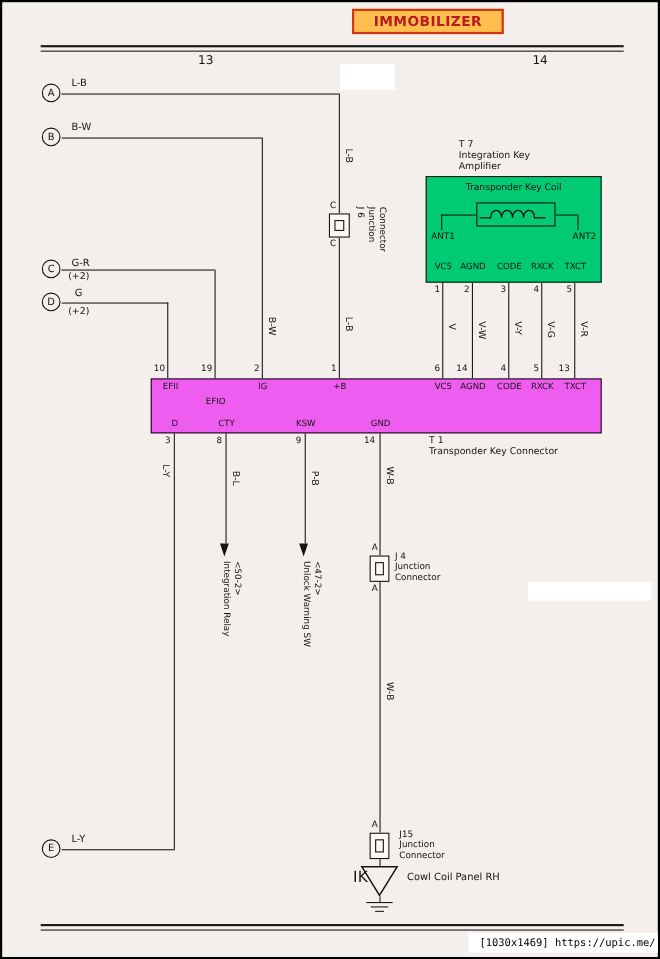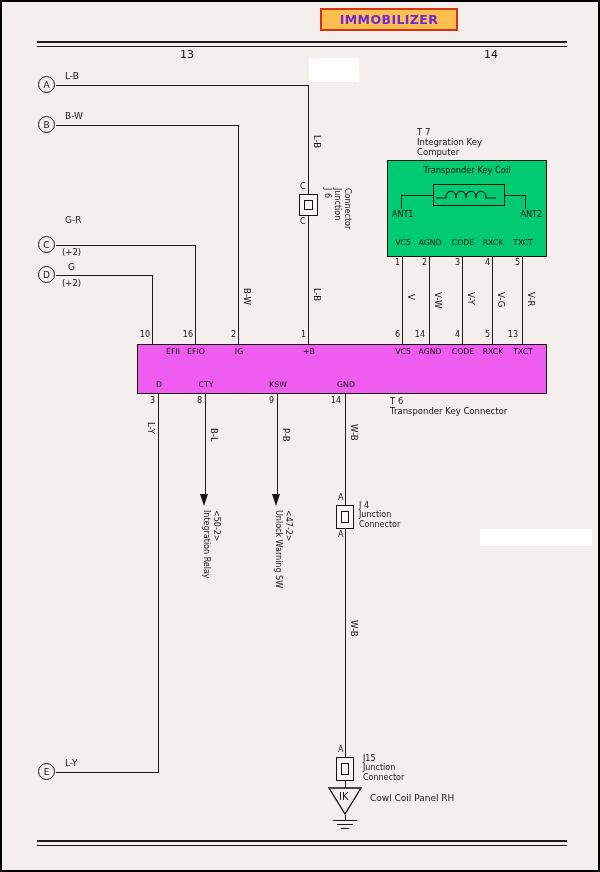--- a/index.html
+++ b/index.html
@@ -10,21 +10,21 @@
   .h,.v{position:absolute;background:var(--line)}
   .h{height:1.2px}.v{width:1.2px}
   .lbl{position:absolute;font-size:9px;line-height:1.1;white-space:nowrap}
   .vt{position:absolute;writing-mode:vertical-lr;font-size:8.5px;line-height:1.25;white-space:nowrap}
   .vt span{display:block}
   .pin{position:absolute;font-size:8px;width:12px;text-align:right;line-height:1}
   .circle{position:absolute;width:17px;height:17px;border:1.4px solid #141414;border-radius:50%;
           display:flex;align-items:center;justify-content:center;font-size:9px;background:var(--page-bg,#f4efec)}
   .titlebox{position:absolute;left:318px;top:6px;width:138px;height:23px;background:var(--title-fill,#ffbf4f);
             border:2.5px solid var(--title-border,#d43414);display:flex;align-items:center;justify-content:center;
-            font-weight:bold;font-size:12.5px;letter-spacing:.4px;color:#6d28d9}
+            font-weight:bold;font-size:12.5px;letter-spacing:.4px;color:#b91c1c}
   .ampbox{position:absolute;left:385px;top:158px;width:160px;height:97px;background:var(--amplifier-fill,#00ca72);border:1px solid #141414}
   .compbox{position:absolute;left:135px;top:342px;width:410px;height:50px;background:var(--computer-fill,#ef5cf0);border:1px solid #141414}
   .term{position:absolute;font-size:7.8px;transform:translateX(-50%);white-space:nowrap;line-height:1}
   .jbox{position:absolute;width:18px;height:24px;border:1.2px solid #141414;background:#fbf8f6}
   .jbox i{position:absolute;left:4px;right:4px;top:5px;bottom:5px;border:1px solid #141414;display:block}
   .stack{position:absolute;font-size:8px;line-height:1.18}
   .stack span{display:block}
   .arrow{position:absolute;width:0;height:0;border-left:4.5px solid transparent;border-right:4.5px solid transparent;border-top:12px solid #141414}
   .patch{position:absolute;background:#fff}
   .coilbox{position:absolute;left:45px;top:23px;width:72px;height:22px;border:1px solid #141414}
@@ -56,21 +56,21 @@
     </div>
   <div class="circle" style="left:36px;top:264px">
       <span>D</span>
     </div>
   <div class="circle" style="left:36px;top:761px">
       <span>E</span>
     </div>
 
   <div class="lbl" style="left:63px;top:70px">L-B</div>
   <div class="lbl" style="left:63px;top:110px">B-W</div>
-  <div class="lbl" style="left:63px;top:214px">G-R</div>
+  <div class="lbl" style="left:63px;top:234px">G-R</div>
   <div class="lbl" style="left:60px;top:246px;font-size:8.5px">(+2)</div>
   <div class="lbl" style="left:66px;top:261px">G</div>
   <div class="lbl" style="left:60px;top:277px;font-size:8.5px">(+2)</div>
   <div class="lbl" style="left:63px;top:757px">L-Y</div>
 
   <div class="h" style="left:54px;top:83px;width:252px"></div>
   <div class="h" style="left:54px;top:123px;width:182px"></div>
   <div class="h" style="left:54px;top:243px;width:139px"></div>
   <div class="h" style="left:54px;top:273px;width:97px"></div>
   <div class="h" style="left:54px;top:770px;width:103px"></div>
@@ -101,21 +101,21 @@
   <div class="lbl" style="left:298px;top:181px;font-size:8px">C</div>
   <div class="lbl" style="left:298px;top:216px;font-size:8px">C</div>
   <div class="vt" style="left:320px;top:186px;font-size:8px">
     <span>J 6</span>
     <span>Junction</span>
     <span>Connector</span>
   </div>
 
   <div class="lbl" style="left:415px;top:126px;font-size:8.5px">T 7</div>
   <div class="lbl" style="left:415px;top:136px;font-size:8.5px">Integration Key</div>
-  <div class="lbl" style="left:415px;top:146px;font-size:8.5px">Computer</div>
+  <div class="lbl" style="left:415px;top:146px;font-size:8.5px">Amplifier</div>
 
   <div class="ampbox">
     <div class="lbl" style="left:0;right:0;top:5px;text-align:center;font-size:8.3px">Transponder Key Coil</div>
     <div class="coilbox">
       <svg width="70" height="20" viewBox="0 0 70 20">
         <path d="M2,13 h10 c0,-9 10,-9 10,0 c0,-9 10,-9 10,0 c0,-9 10,-9 10,0 c0,-9 10,-9 10,0 h10" fill="none" stroke="#141414" stroke-width="1.2"></path>
       </svg>
     </div>
     <div class="h" style="left:13px;top:34px;width:32px"></div>
     <div class="h" style="left:117px;top:34px;width:20px"></div>
@@ -130,46 +130,46 @@
     <div class="term" style="left:135px;top:78px">TXCT</div>
   </div>
 
   <div class="pin" style="left:386px;top:257px">1</div>
   <div class="pin" style="left:413px;top:257px">2</div>
   <div class="pin" style="left:446px;top:257px">3</div>
   <div class="pin" style="left:476px;top:257px">4</div>
   <div class="pin" style="left:506px;top:257px">5</div>
 
   <div class="pin" style="left:136px;top:329px">10</div>
-  <div class="pin" style="left:179px;top:329px">16</div>
+  <div class="pin" style="left:179px;top:329px">19</div>
   <div class="pin" style="left:222px;top:329px">2</div>
   <div class="pin" style="left:292px;top:329px">1</div>
   <div class="pin" style="left:386px;top:329px">6</div>
   <div class="pin" style="left:411px;top:329px">14</div>
   <div class="pin" style="left:446px;top:329px">4</div>
   <div class="pin" style="left:476px;top:329px">5</div>
   <div class="pin" style="left:504px;top:329px">13</div>
 
   <div class="compbox">
-    <div class="term" style="left:35px;top:3px">EFII</div>
-    <div class="term" style="left:58px;top:3px">EFIO</div>
+    <div class="term" style="left:17px;top:3px">EFII</div>
+    <div class="term" style="left:58px;top:16px">EFIO</div>
     <div class="term" style="left:101px;top:3px">IG</div>
     <div class="term" style="left:171px;top:3px">+B</div>
     <div class="term" style="left:265px;top:3px">VC5</div>
     <div class="term" style="left:292px;top:3px">AGND</div>
     <div class="term" style="left:325px;top:3px">CODE</div>
     <div class="term" style="left:355px;top:3px">RXCK</div>
     <div class="term" style="left:385px;top:3px">TXCT</div>
     <div class="term" style="left:21px;bottom:4px">D</div>
     <div class="term" style="left:68px;bottom:4px">CTY</div>
     <div class="term" style="left:140px;bottom:4px">KSW</div>
     <div class="term" style="left:208px;bottom:4px">GND</div>
   </div>
 
-  <div class="lbl" style="left:388px;top:395px;font-size:8.5px">T 6</div>
+  <div class="lbl" style="left:388px;top:395px;font-size:8.5px">T 1</div>
   <div class="lbl" style="left:388px;top:405px;font-size:8.5px">Transponder Key Connector</div>
 
   <div class="pin" style="left:141px;top:395px">3</div>
   <div class="pin" style="left:188px;top:395px">8</div>
   <div class="pin" style="left:260px;top:395px">9</div>
   <div class="pin" style="left:327px;top:395px">14</div>
 
   <div class="v" style="left:156px;top:392px;height:378px"></div>
   <div class="v" style="left:203px;top:392px;height:100px"></div>
   <div class="v" style="left:275px;top:392px;height:100px"></div>
@@ -211,24 +211,25 @@
     </div>
   <div class="stack" style="left:361px;top:752px">
     <span>J15</span>
     <span>Junction</span>
     <span>Connector</span>
   </div>
 
   <svg style="position:absolute;left:325px;top:785px" width="36" height="29" viewBox="0 0 36 29">
     <polygon points="2,1 34,1 18,27" fill="#f4efec" stroke="#141414" stroke-width="1.4"></polygon>
   </svg>
-  <div class="lbl" style="left:337px;top:789px;font-size:10px">IK</div>
+  <div class="lbl" style="left:319px;top:789px;font-size:14px">IK</div>
   <div class="lbl" style="left:368px;top:792px">Cowl Coil Panel RH</div>
   <div class="v" style="left:343px;top:813px;height:5px"></div>
   <div class="h" style="left:331px;top:818px;width:24px"></div>
   <div class="h" style="left:335px;top:822px;width:16px"></div>
   <div class="h" style="left:339px;top:826px;width:8px"></div>
 
   <div class="h" style="left:35px;top:838px;width:530px;height:2px"></div>
   <div class="h" style="left:35px;top:843px;width:530px"></div>
 
+  <div class="watermark">[1030x1469] https://upic.me/</div>
 
 </div>
 
 </body></html>

